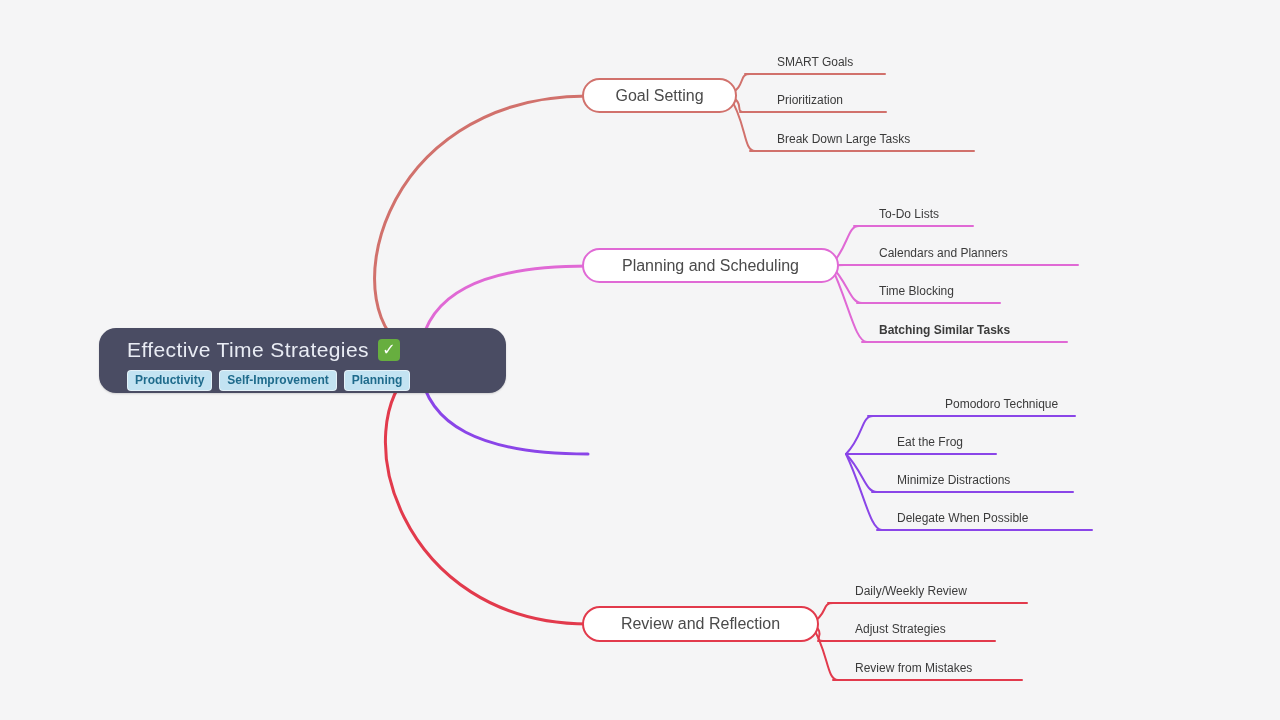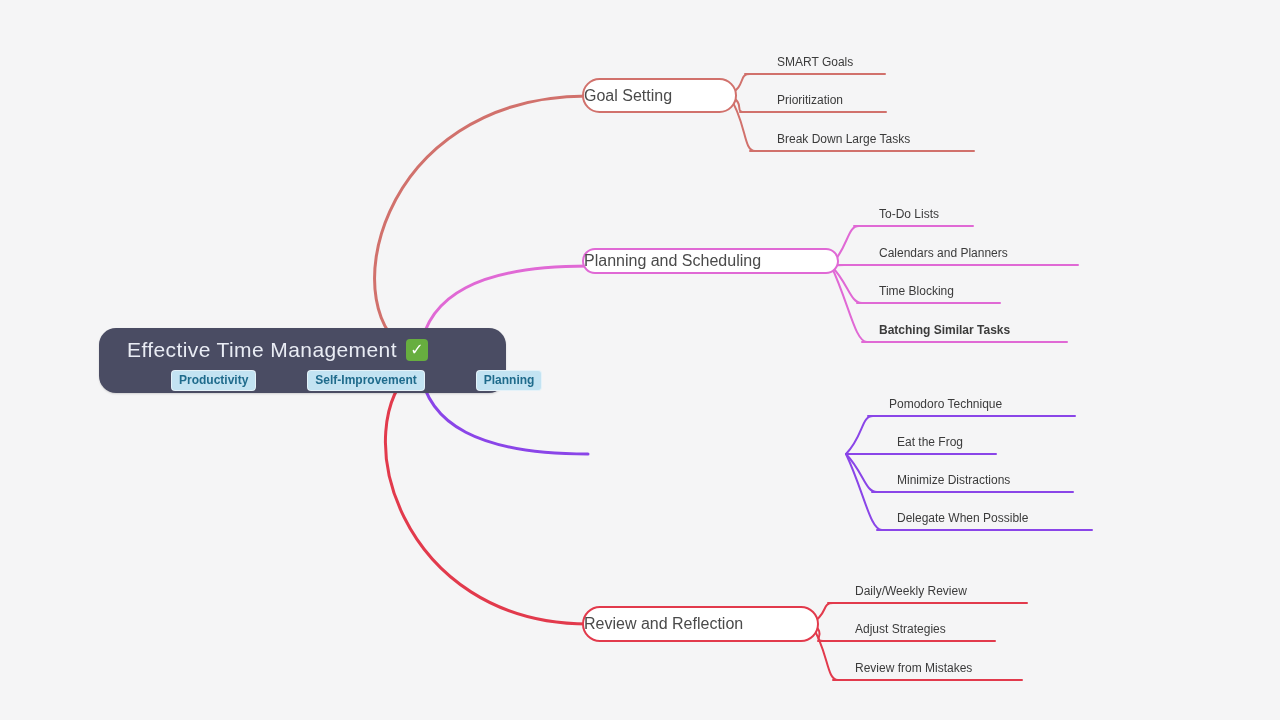--- a/index.html
+++ b/index.html
@@ -49,30 +49,29 @@
   }
   .tag-pill{
     box-sizing:border-box;
     background:var(--tag-bg,#c3e3f2);
     color:var(--tag-text,#1f6b8c);
     border:1px solid rgba(255,255,255,0.55);
     border-radius:4px;
     padding:2px 7px 3px 7px;
     font-size:12px;font-weight:700;line-height:14px;
     white-space:nowrap;
-    margin-left:44px;
   }
   
   .node-pill{
     position:absolute;
     box-sizing:border-box;
     background:#ffffff;
     border:2px solid #888;
     border-radius:18px;
-    display:flex;align-items:center;justify-content:flex-start;
+    display:flex;align-items:center;justify-content:center;
   }
   .node-pill span{
     font-size:16px;color:#4a4a4a;white-space:nowrap;
   }
   
   .child-label{
     position:absolute;
     font-size:12px;color:#3b3b3b;
     line-height:20px;white-space:nowrap;
   }
@@ -111,43 +110,43 @@
       <path d="M811,624 C829,613.5 821,603 833,603" fill="none" stroke="#e23a4c" stroke-width="2" stroke-linecap="round"></path>
       <path d="M828,603 L1027,603" fill="none" stroke="#e23a4c" stroke-width="2" stroke-linecap="round"></path>
       <path d="M811,624 C829,632.5 811,641 823,641" fill="none" stroke="#e23a4c" stroke-width="2" stroke-linecap="round"></path>
       <path d="M818,641 L995,641" fill="none" stroke="#e23a4c" stroke-width="2" stroke-linecap="round"></path>
       <path d="M811,624 C829,652 826,680 838,680" fill="none" stroke="#e23a4c" stroke-width="2" stroke-linecap="round"></path>
       <path d="M833,680 L1022,680" fill="none" stroke="#e23a4c" stroke-width="2" stroke-linecap="round"></path>
     </svg>
 
   <div class="root-node" id="root-node" style="left: 99px; top: 328px; width: 407px; height: 65px;">
     <div class="root-title-row">
-      <span class="root-title">Effective Time Management</span>
+      <span class="root-title">Effective Time Strategies</span>
       <span class="check-emoji">✓</span>
     </div>
     <div class="root-tags" id="root-tags">
         <span class="tag-pill">Productivity</span>
         <span class="tag-pill">Self-Improvement</span>
         <span class="tag-pill">Planning</span>
       </div>
   </div>
 <div class="child-label" style="left: 777px; top: 52px;">SMART Goals</div>
     <div class="child-label" style="left: 777px; top: 90px;">Prioritization</div>
     <div class="child-label" style="left: 777px; top: 129px;">Break Down Large Tasks</div>
     <div class="node-pill" style="left: 582px; top: 78px; width: 155px; height: 35px; border-color: rgb(209, 113, 108);">
       <span>Goal Setting</span>
     </div>
     <div class="child-label" style="left: 879px; top: 204px;">To-Do Lists</div>
     <div class="child-label" style="left: 879px; top: 243px;">Calendars and Planners</div>
     <div class="child-label" style="left: 879px; top: 281px;">Time Blocking</div>
     <div class="child-label" style="left: 879px; top: 320px; font-weight: bold;">Batching Similar Tasks</div>
-    <div class="node-pill" style="left: 582px; top: 248px; width: 257px; height: 26px; border-color: rgb(224, 105, 213);">
+    <div class="node-pill" style="left: 582px; top: 248px; width: 257px; height: 35px; border-color: rgb(224, 105, 213);">
       <span>Planning and Scheduling</span>
     </div>
-    <div class="child-label" style="left: 889px; top: 394px;">Pomodoro Technique</div>
+    <div class="child-label" style="left: 945px; top: 394px;">Pomodoro Technique</div>
     <div class="child-label" style="left: 897px; top: 432px;">Eat the Frog</div>
     <div class="child-label" style="left: 897px; top: 470px;">Minimize Distractions</div>
     <div class="child-label" style="left: 897px; top: 508px;">Delegate When Possible</div>
     <div class="child-label" style="left: 855px; top: 581px;">Daily/Weekly Review</div>
     <div class="child-label" style="left: 855px; top: 619px;">Adjust Strategies</div>
     <div class="child-label" style="left: 855px; top: 658px;">Review from Mistakes</div>
     <div class="node-pill" style="left: 582px; top: 606px; width: 237px; height: 36px; border-color: rgb(226, 58, 76);">
       <span>Review and Reflection</span>
     </div>
   </div>

